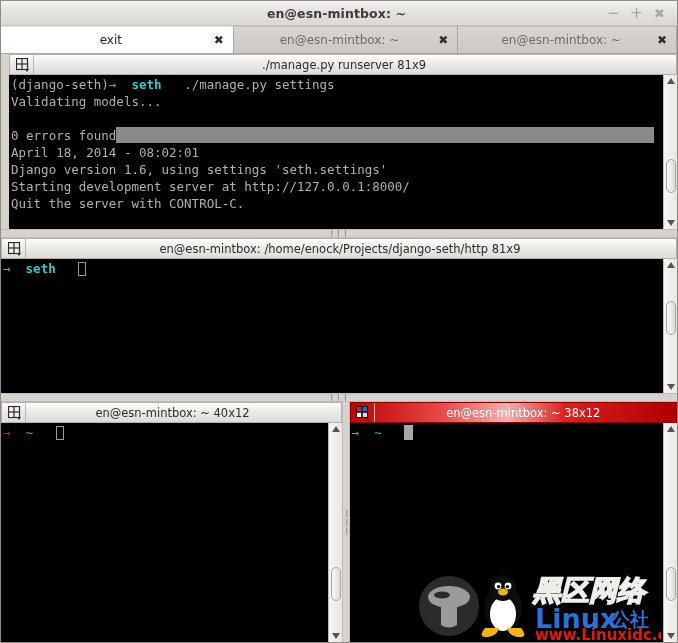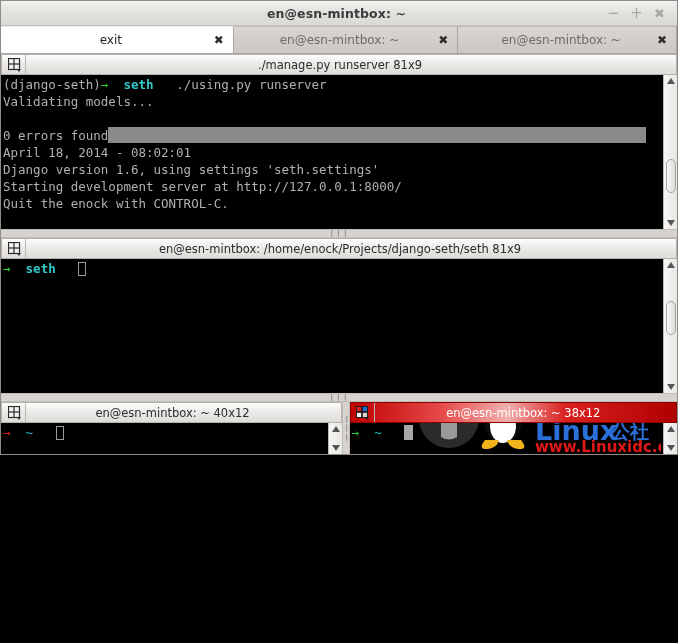--- a/index.html
+++ b/index.html
@@ -6,21 +6,21 @@
   * { box-sizing: border-box; margin: 0; padding: 0; }
   html, body {
     width: 678px; height: 643px;
     background: #000;
     font-family: "DejaVu Sans", sans-serif;
     overflow: hidden;
   }
 
   
   .window {
-    width: 678px; height: 455px;
+    width: 678px; height: 643px;
     display: flex; flex-direction: column;
     background: #d6d3ce;
     border: 1px solid #8e8b87;
     position: relative;
   }
 
   
   .titlebar {
     height: 25px; flex: 0 0 25px;
     background: linear-gradient(to bottom, #f2f1f0 0%, #e3e1de 50%, #dbd9d6 100%);
@@ -84,21 +84,21 @@
     color: #2e2e2e;
     font-family: "DejaVu Sans", sans-serif;
   }
   .tab-w1 { width: 233px; }
   .tab-w2 { width: 225px; }
   .tab-w3 { width: 219px; }
 
   
   .grid { flex: 1; display: flex; flex-direction: column; background: #d6d3ce; }
 
-  .row-top   { flex: 0 0 175px; display: flex; }
+  .row-top   { flex: 0 0 175px; display: flex; margin-left: 8px; }
   .splitter-h {
     flex: 0 0 6px; background: #d6d3ce;
     display: flex; align-items: center; justify-content: center;
     border-top: 1px solid #c0bdb8; border-bottom: 1px solid #c0bdb8;
   }
   .grip { font-size: 7px; color: #9b9893; letter-spacing: 1px; line-height: 1; }
   .row-mid   { flex: 0 0 155px; display: flex; }
   .row-bot   { flex: 1; display: flex; border-radius: 13px; }
   .splitter-v {
     flex: 0 0 6px; background: #d6d3ce;
@@ -233,28 +233,28 @@
             <svg width="14" height="14" viewBox="0 0 14 14">
               <rect x="0.5" y="0.5" width="11" height="11" fill="#f2f1ef" stroke="#2b2b2b" stroke-width="1.2"></rect>
               <line x1="6" y1="0.5" x2="6" y2="11.5" stroke="#2b2b2b" stroke-width="1.2"></line>
               <line x1="0.5" y1="6" x2="11.5" y2="6" stroke="#2b2b2b" stroke-width="1.2"></line>
               <polygon points="9,11 13,11 11,14" fill="#2b2b2b"></polygon>
             </svg>
           </span>
           <span class="pane-title">./manage.py runserver 81x9</span>
         </div>
         <div class="pane-body">
-          <div class="term"><span class="l-gray">(django-seth)</span><span class="l-green">→</span>  <span class="l-cyan">seth</span>   <span class="l-gray">./using.py runserver</span>
+          <div class="term"><span class="l-gray">(django-seth)</span><span class="l-green">→</span>  <span class="l-cyan">seth</span>   <span class="l-gray">./manage.py settings</span>
 <span class="l-gray">Validating models...</span>
 <span></span>
 <span class="l-gray">0 errors found</span><span class="hl-bar" style="width:538px"></span>
 <span class="l-gray">April 18, 2014 - 08:02:01</span>
 <span class="l-gray">Django version 1.6, using settings 'seth.settings'</span>
 <span class="l-gray">Starting development server at http://127.0.0.1:8000/</span>
-<span class="l-gray">Quit the enock with CONTROL-C.</span></div>
+<span class="l-gray">Quit the server with CONTROL-C.</span></div>
           <div class="sbar">
             <div class="sb-arrow sb-up"></div>
             <div class="sb-track">
               <div class="sb-thumb" style="top:72px; height:34px;"></div>
             </div>
             <div class="sb-arrow sb-down"></div>
           </div>
         </div>
       </div>
     </div>
@@ -267,21 +267,21 @@
       <div class="pane" style="flex:1">
         <div class="pane-head">
           <span class="pane-icon">
             <svg width="14" height="14" viewBox="0 0 14 14">
               <rect x="0.5" y="0.5" width="11" height="11" fill="#f2f1ef" stroke="#2b2b2b" stroke-width="1.2"></rect>
               <line x1="6" y1="0.5" x2="6" y2="11.5" stroke="#2b2b2b" stroke-width="1.2"></line>
               <line x1="0.5" y1="6" x2="11.5" y2="6" stroke="#2b2b2b" stroke-width="1.2"></line>
               <polygon points="9,11 13,11 11,14" fill="#2b2b2b"></polygon>
             </svg>
           </span>
-          <span class="pane-title">en@esn-mintbox: /home/enock/Projects/django-seth/seth 81x9</span>
+          <span class="pane-title">en@esn-mintbox: /home/enock/Projects/django-seth/http 81x9</span>
         </div>
         <div class="pane-body">
           <div class="term"><span class="l-green">→</span>  <span class="l-cyan">seth</span>   <span class="cursor-hollow"></span></div>
           <div class="sbar">
             <div class="sb-arrow sb-up"></div>
             <div class="sb-track">
               <div class="sb-thumb" style="top:30px; height:34px;"></div>
             </div>
             <div class="sb-arrow sb-down"></div>
           </div>

